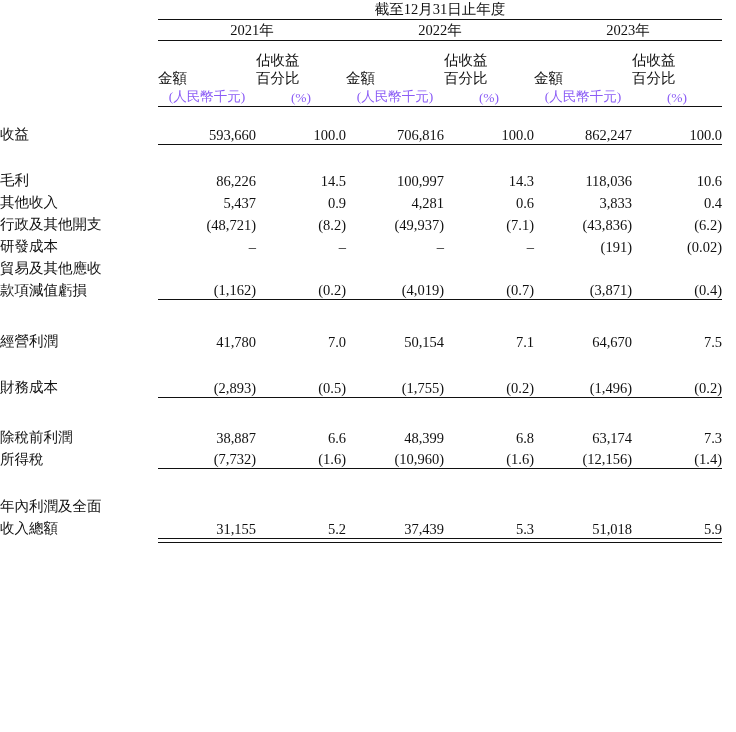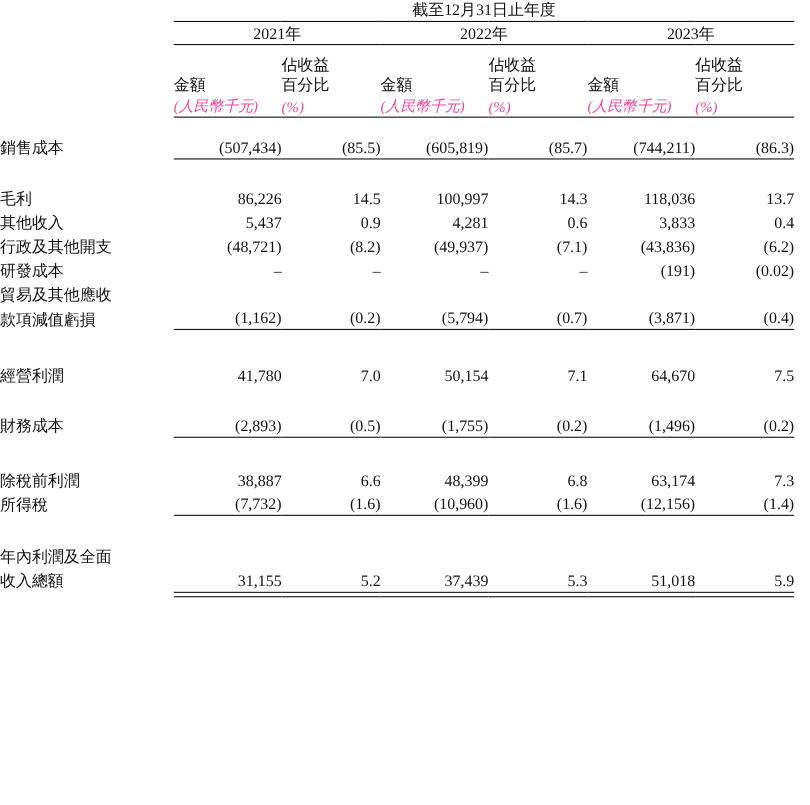--- a/index.html
+++ b/index.html
@@ -63,24 +63,23 @@
     padding-top: 4px;
   }
   .hdr-sub {
     text-align: left;
     padding-right: 8px;
     padding-bottom: 3px;
     line-height: 1.28;
     font-weight: normal;
   }
   .hdr-unit {
-    text-align: left;
+    text-align: center;
     padding-right: 8px;
-    font-style: italic;
-    color: #ec4899;
+    color: #8b5cf6;
     padding-top: 2px;
     padding-bottom: 3px;
     font-size: 13.5px;
   }
   .row-h { height: 22px; }
 
   .bold { font-weight: bold; }
 </style>
 </head>
 <body>
@@ -160,30 +159,30 @@
       </tr>
       <tr>
         <td></td>
         <td colspan="6" style="border-top:1px solid #111; height:1px; padding:0;"></td>
       </tr>
 
       <tr style="height:14px;">
           <td colspan="7"></td>
         </tr>
 
-
-      <tr class="row-h">
-        <td class="lbl">銷售成本</td>
-        <td class="num">(507,434)</td>
-        <td class="num">(85.5)</td>
-        <td class="num">(605,819)</td>
-        <td class="num">(85.7)</td>
-        <td class="num">(744,211)</td>
-        <td class="num">(86.3)</td>
-      </tr>
+      <tr class="row-h">
+        <td class="lbl">收益</td>
+        <td class="num">593,660</td>
+        <td class="num">100.0</td>
+        <td class="num">706,816</td>
+        <td class="num">100.0</td>
+        <td class="num">862,247</td>
+        <td class="num">100.0</td>
+      </tr>
+
       <tr>
         <td></td>
         <td style="border-top:1px solid #111; height:1px; padding:0;"></td>
         <td style="border-top:1px solid #111; height:1px; padding:0;"></td>
         <td style="border-top:1px solid #111; height:1px; padding:0;"></td>
         <td style="border-top:1px solid #111; height:1px; padding:0;"></td>
         <td style="border-top:1px solid #111; height:1px; padding:0;"></td>
         <td style="border-top:1px solid #111; height:1px; padding:0;"></td>
       </tr>
 
@@ -191,21 +190,21 @@
           <td colspan="7"></td>
         </tr>
 
       <tr class="row-h">
         <td class="lbl">毛利</td>
         <td class="num">86,226</td>
         <td class="num">14.5</td>
         <td class="num">100,997</td>
         <td class="num">14.3</td>
         <td class="num">118,036</td>
-        <td class="num">13.7</td>
+        <td class="num">10.6</td>
       </tr>
 
       <tr class="row-h">
         <td class="lbl">其他收入</td>
         <td class="num">5,437</td>
         <td class="num">0.9</td>
         <td class="num">4,281</td>
         <td class="num">0.6</td>
         <td class="num">3,833</td>
         <td class="num">0.4</td>
@@ -238,21 +237,21 @@
         <td class="num"></td>
         <td class="num"></td>
         <td class="num"></td>
         <td class="num"></td>
       </tr>
 
       <tr class="row-h">
         <td class="lbl indent">款項減值虧損</td>
         <td class="num">(1,162)</td>
         <td class="num">(0.2)</td>
-        <td class="num">(5,794)</td>
+        <td class="num">(4,019)</td>
         <td class="num">(0.7)</td>
         <td class="num">(3,871)</td>
         <td class="num">(0.4)</td>
       </tr>
       <tr>
         <td></td>
         <td style="border-top:1px solid #111; height:1px; padding:0;"></td>
         <td style="border-top:1px solid #111; height:1px; padding:0;"></td>
         <td style="border-top:1px solid #111; height:1px; padding:0;"></td>
         <td style="border-top:1px solid #111; height:1px; padding:0;"></td>

